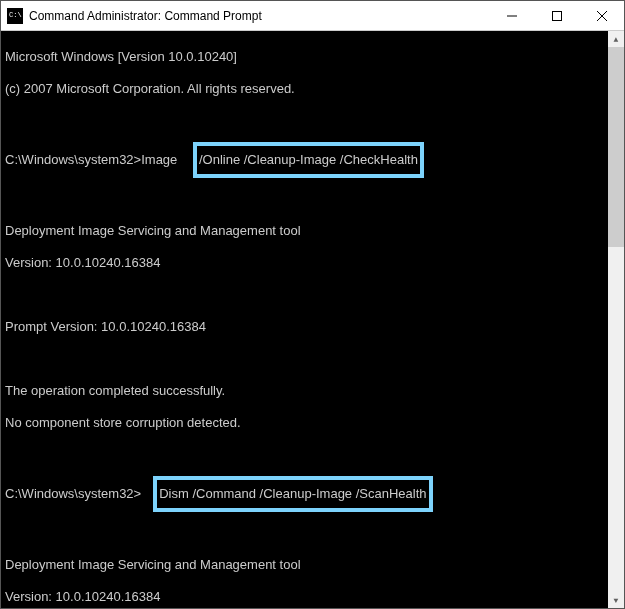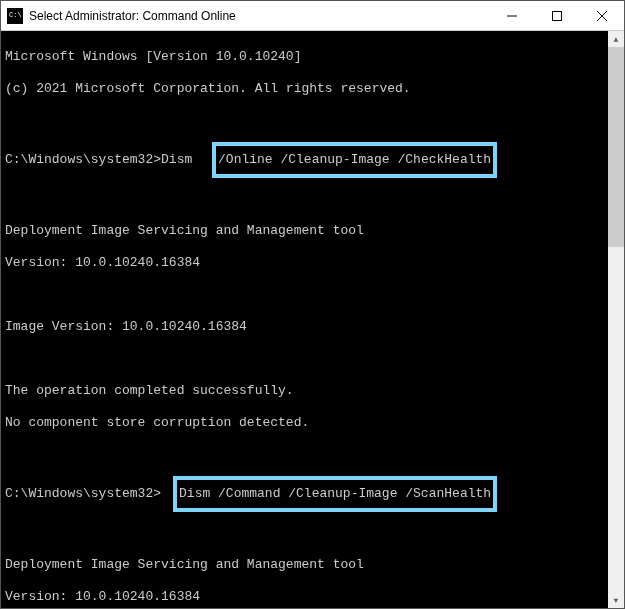--- a/index.html
+++ b/index.html
@@ -73,21 +73,21 @@
     }
     .console {
       flex: 1;
       background: #000;
       color: #ccc;
       font-size: 13px;
       line-height: 16px;
       padding: 2px 4px;
       white-space: pre;
       overflow: hidden;
-      font-family: Liberation Mono, monospace;
+      font-family: Liberation Sans, sans-serif;
       position: relative;
     }
     .scrollbar {
       width: 16px;
       background: #f0f0f0;
       position: relative;
     }
     .scroll-up, .scroll-down {
       height: 16px;
       background: #f0f0f0;
@@ -124,21 +124,21 @@
       display: inline-block;
       margin: -3px 12px;
     }
   </style>
 </head>
 <body>
 
 <div class="window">
   <div class="titlebar">
     <div class="title-icon"></div>
-    <div class="title-text">Select Administrator: Command Online</div>
+    <div class="title-text">Command Administrator: Command Prompt</div>
     <div class="win-controls">
       <div class="win-btn">
         <svg width="10" height="10" viewBox="0 0 10 10">
             <line x1="0" y1="5" x2="10" y2="5" stroke="#000" stroke-width="1"></line>
           </svg>
       </div>
       <div class="win-btn">
         <svg width="10" height="10" viewBox="0 0 10 10">
             <rect x="0.5" y="0.5" width="9" height="9" fill="none" stroke="#000" stroke-width="1"></rect>
           </svg>
@@ -147,28 +147,28 @@
         <svg width="10" height="10" viewBox="0 0 10 10">
             <line x1="0" y1="0" x2="10" y2="10" stroke="#000" stroke-width="1"></line>
             <line x1="10" y1="0" x2="0" y2="10" stroke="#000" stroke-width="1"></line>
           </svg>
       </div>
     </div>
   </div>
   <div class="console-area">
     <div class="console">
 <div class="line">Microsoft Windows [Version 10.0.10240]</div>
-<div class="line">(c) 2021 Microsoft Corporation. All rights reserved.</div>
-<div class="line"> </div>
-<div class="line"><span>C:\Windows\system32&gt;</span><span>Dism </span><span class="hl">/Online /Cleanup-Image /CheckHealth</span></div>
+<div class="line">(c) 2007 Microsoft Corporation. All rights reserved.</div>
+<div class="line"> </div>
+<div class="line"><span>C:\Windows\system32&gt;</span><span>Image </span><span class="hl">/Online /Cleanup-Image /CheckHealth</span></div>
 <div class="line"> </div>
 <div class="line">Deployment Image Servicing and Management tool</div>
 <div class="line">Version: 10.0.10240.16384</div>
 <div class="line"> </div>
-<div class="line">Image Version: 10.0.10240.16384</div>
+<div class="line">Prompt Version: 10.0.10240.16384</div>
 <div class="line"> </div>
 <div class="line">The operation completed successfully.</div>
 <div class="line">No component store corruption detected.</div>
 <div class="line"> </div>
 <div class="line"><span>C:\Windows\system32&gt;</span><span class="hl">Dism /Command /Cleanup-Image /ScanHealth</span></div>
 <div class="line"> </div>
 <div class="line">Deployment Image Servicing and Management tool</div>
 <div class="line">Version: 10.0.10240.16384</div>
 <div class="line"> </div>
 

